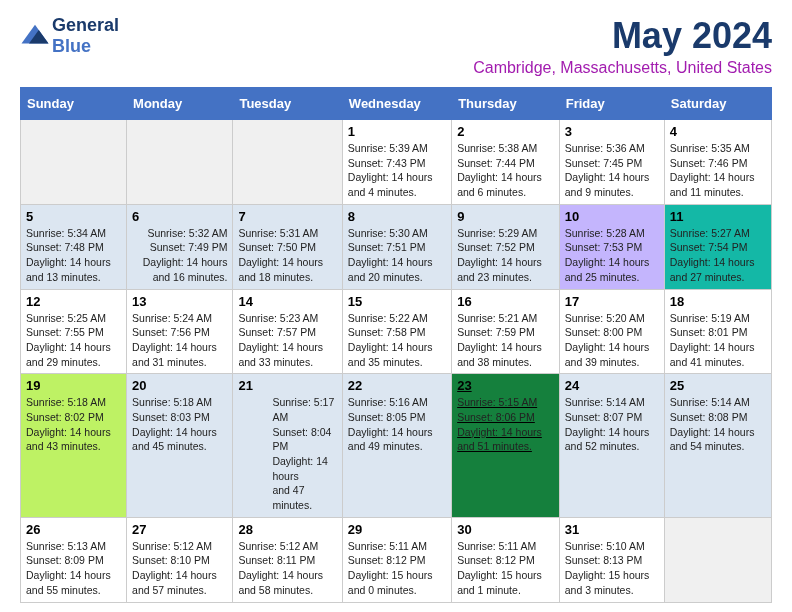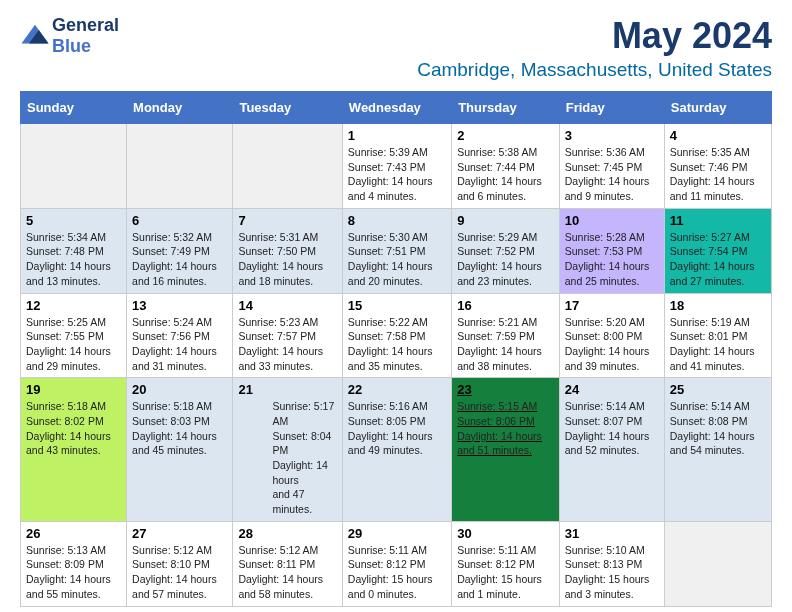--- a/index.html
+++ b/index.html
@@ -7,21 +7,21 @@
     
     .page { width: 792px; padding: 15px 20px; }
     
     .header { display: flex; justify-content: space-between; align-items: flex-start; margin-bottom: 10px; }
     
     .logo { display: flex; align-items: center; }
     .logo-icon { width: 30px; height: 30px; margin-right: 2px; }
     
     .title-area { text-align: right; }
     .month-title { font-size: 36px; font-weight: bold; color: #1a3a6b; }
-    .location { font-size: 19px; color: #0369a1; margin-top: 2px; }
+    .location { font-size: 16px; color: #a21caf; margin-top: 2px; }
     
     .calendar { width: 100%; border-collapse: collapse; }
     
     .calendar th {
       background: #4472c4;
       color: #fff;
       font-size: 13px;
       font-weight: bold;
       padding: 8px 6px;
       border: 1px solid #4472c4;
@@ -116,21 +116,21 @@
         <tr>
           <td style="background-color: rgb(220, 230, 241);">
             <span class="day-num">5</span>
             <div class="day-info" style="white-space: pre-line;">Sunrise: 5:34 AM
 Sunset: 7:48 PM
 Daylight: 14 hours
 and 13 minutes.</div>
           </td>
           <td style="background-color: rgb(220, 230, 241);">
             <span class="day-num">6</span>
-            <div class="day-info" style="white-space: pre-line;">Sunrise: 5:32 AM
+            <div class="day-info" style="white-space: pre-line; text-align: right;">Sunrise: 5:32 AM
 Sunset: 7:49 PM
 Daylight: 14 hours
 and 16 minutes.</div>
           </td>
           <td style="background-color: rgb(220, 230, 241);">
             <span class="day-num">7</span>
             <div class="day-info" style="white-space: pre-line;">Sunrise: 5:31 AM
 Sunset: 7:50 PM
 Daylight: 14 hours
 and 18 minutes.</div>

